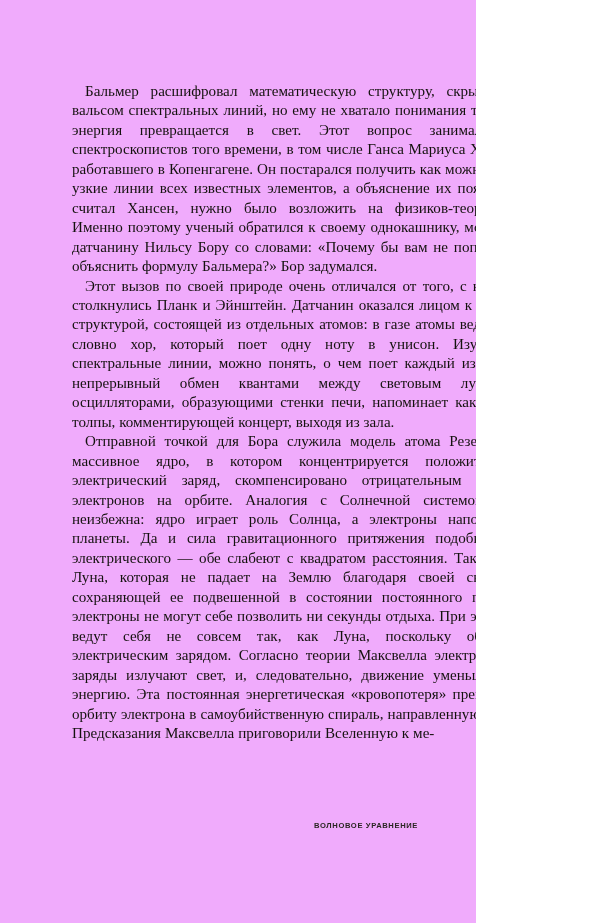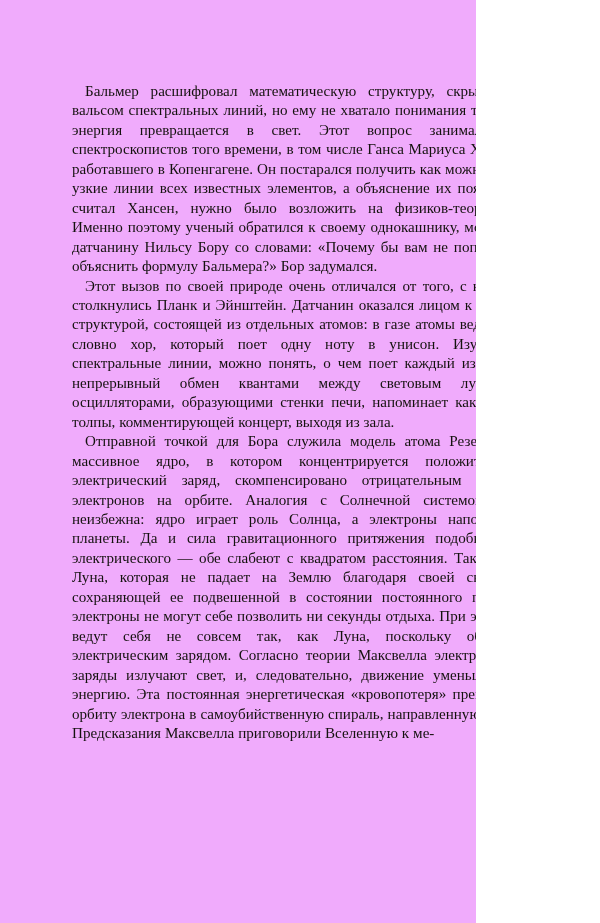--- a/index.html
+++ b/index.html
@@ -76,14 +76,18 @@
 <body>
 
 <div class="page">
 
   <div class="text-column">
     <p class="body-paragraph">Бальмер расшифровал математическую структуру, скрытую за вальсом спектральных линий, но ему не хватало понимания того, как энергия превращается в свет. Этот вопрос занимал всех спектроскопистов того времени, в том числе Ганса Мариуса Хансена, работавшего в Копенгагене. Он постарался получить как можно более узкие линии всех известных элементов, а объяснение их появления, считал Хансен, нужно было возложить на физиков-теоретиков. Именно поэтому ученый обратился к своему однокашнику, молодому датчанину Нильсу Бору со словами: «Почему бы вам не попытаться объяснить формулу Бальмера?» Бор задумался.</p>
     <p class="body-paragraph">Этот вызов по своей природе очень отличался от того, с которым столкнулись Планк и Эйнштейн. Датчанин оказался лицом к лицу со структурой, состоящей из отдельных атомов: в газе атомы ведут себя словно хор, который поет одну ноту в унисон. Изучая их спектральные линии, можно понять, о чем поет каждый из них. А непрерывный обмен квантами между световым лучом и осцилляторами, образующими стенки печи, напоминает какофонию толпы, комментирующей концерт, выходя из зала.</p>
     <p class="body-paragraph gap-before">Отправной точкой для Бора служила модель атома Резерфорда: массивное ядро, в котором концентрируется положительный электрический заряд, скомпенсировано отрицательным зарядом электронов на орбите. Аналогия с Солнечной системой была неизбежна: ядро играет роль Солнца, а электроны напоминают планеты. Да и сила гравитационного притяжения подобна силе электрического — обе слабеют с квадратом расстояния. Так же как Луна, которая не падает на Землю благодаря своей скорости, сохраняющей ее подвешенной в состоянии постоянного падения, электроны не могут себе позволить ни секунды отдыха. При этом они ведут себя не совсем так, как Луна, поскольку обладают электрическим зарядом. Согласно теории Максвелла электрические заряды излучают свет, и, следовательно, движение уменьшает их энергию. Эта постоянная энергетическая «кровопотеря» превращает орбиту электрона в самоубийственную спираль, направленную к ядру. Предсказания Максвелла приговорили Вселенную к ме-</p>
   </div>
 
+  <div class="footer">
+    <span class="running-head">ВОЛНОВОЕ УРАВНЕНИЕ</span>
+    <span class="folio">61</span>
+  </div>
 
 </div>
 
 </body></html>

